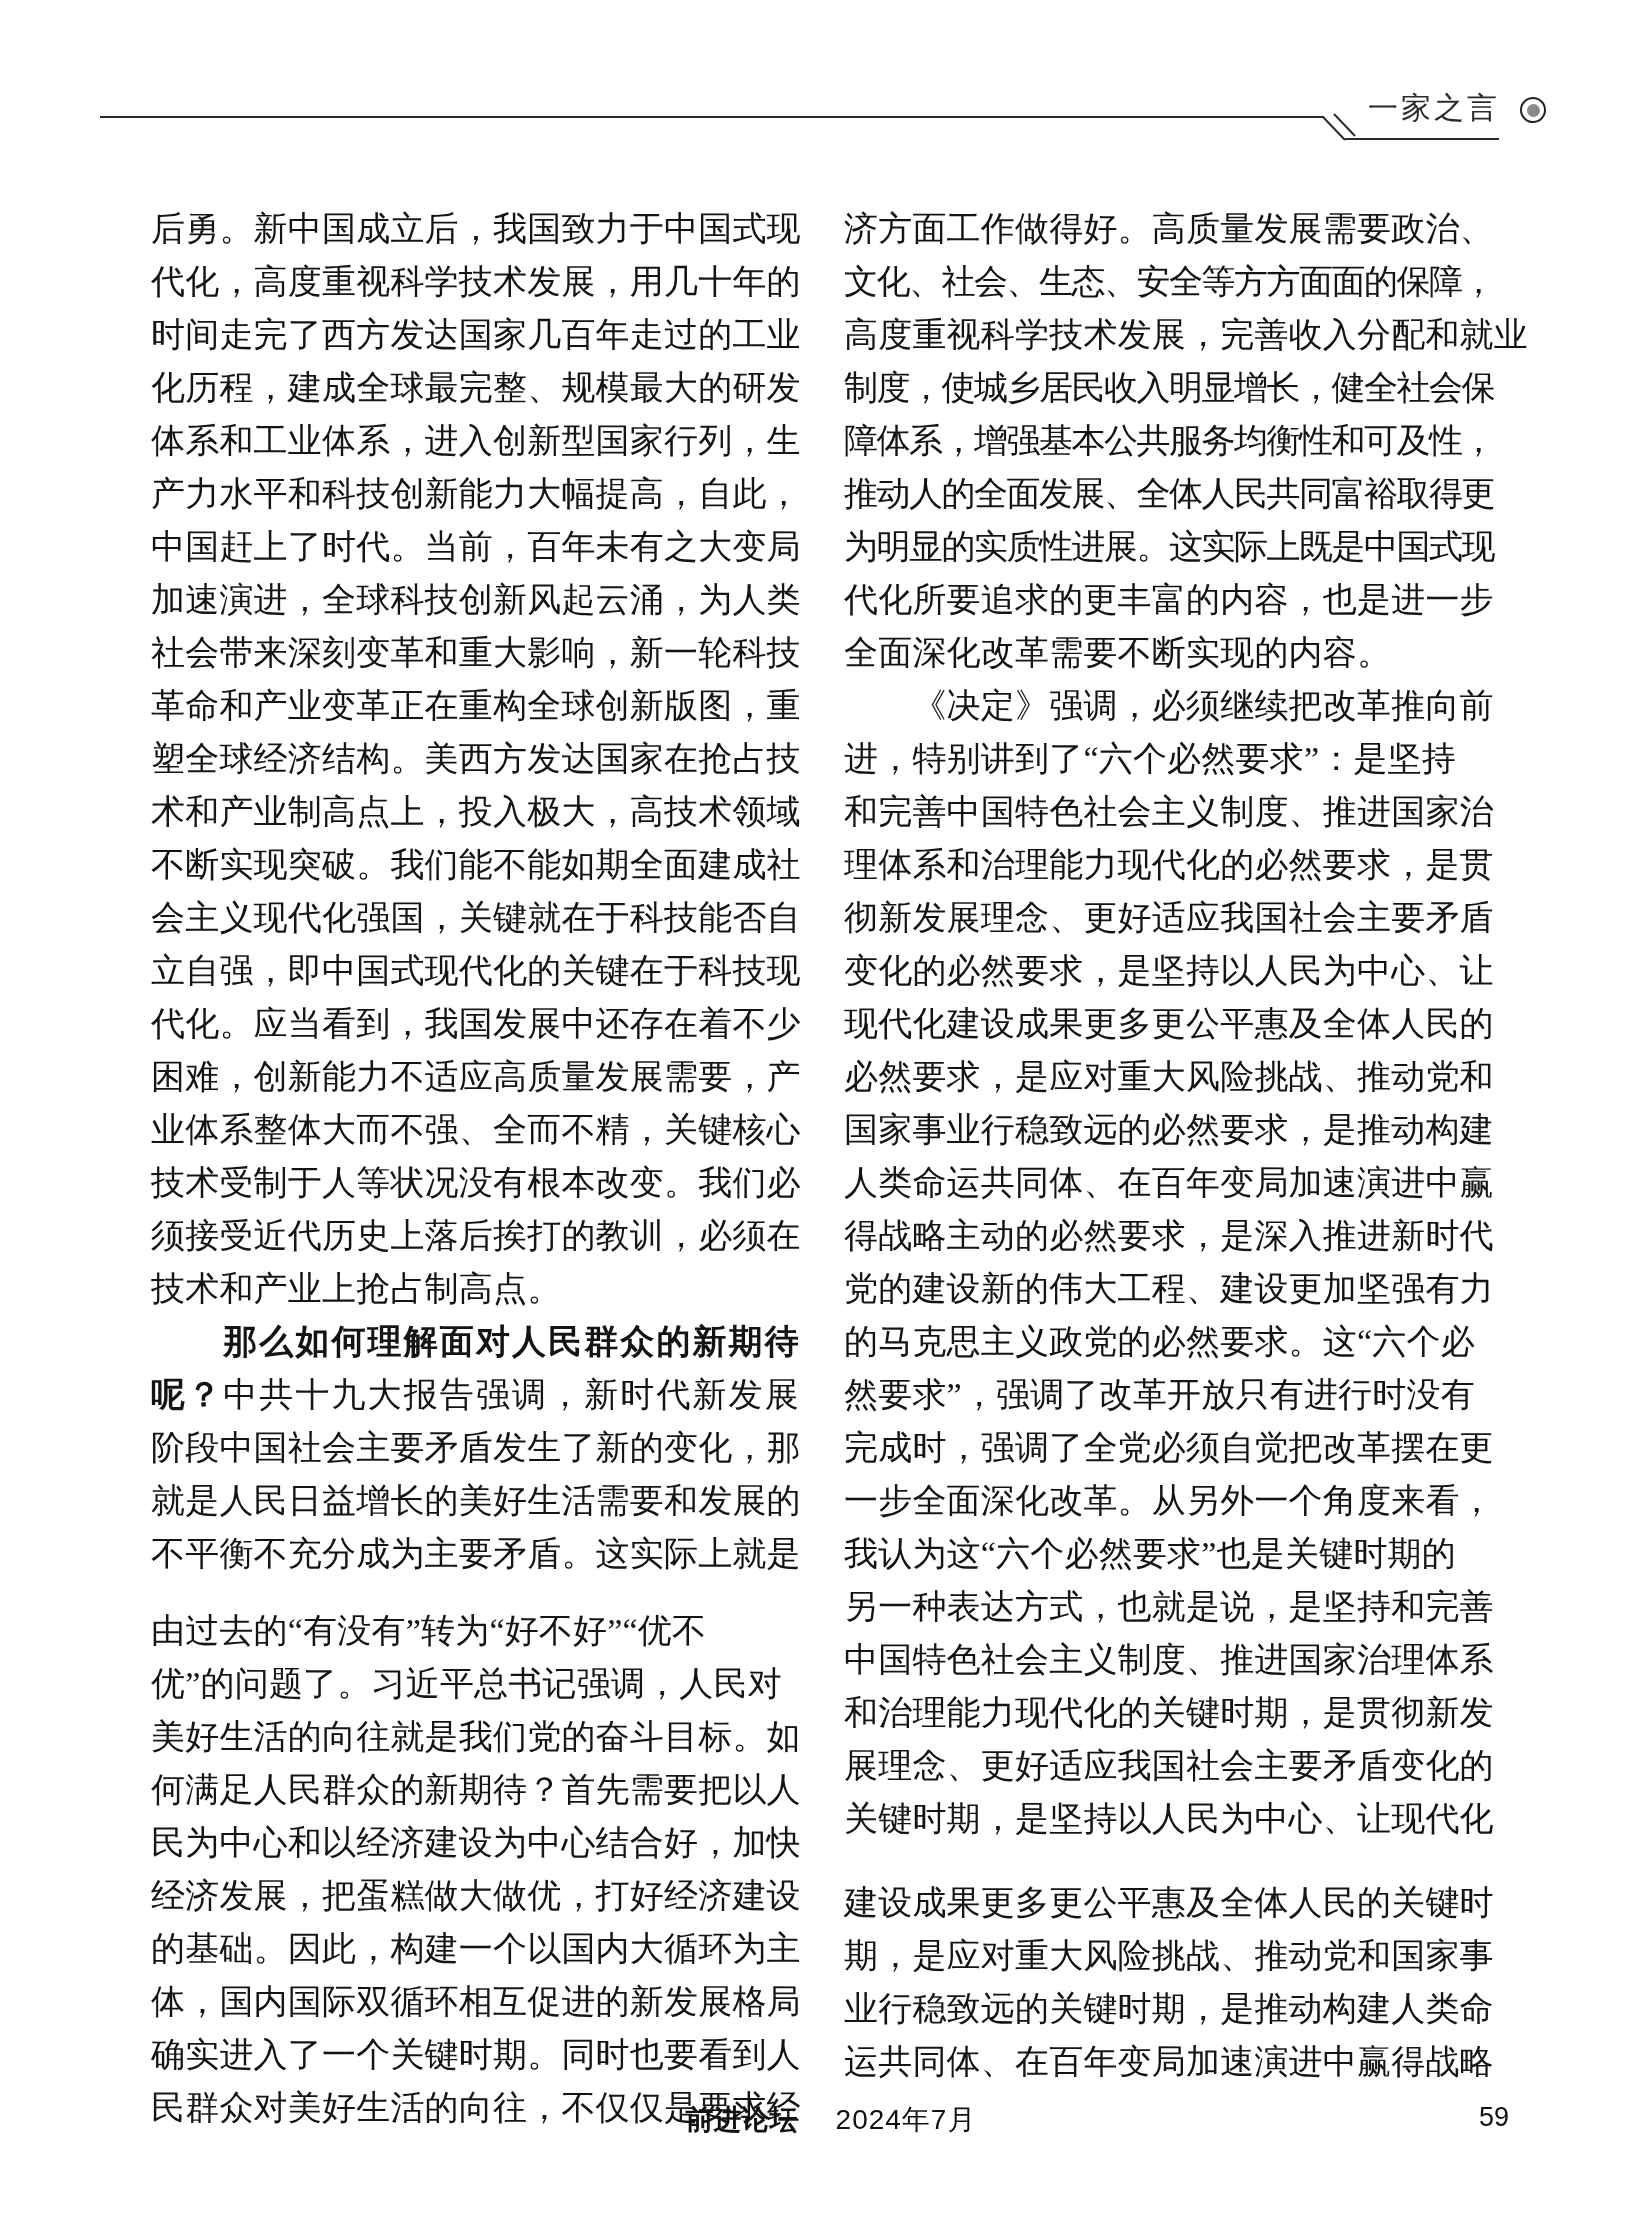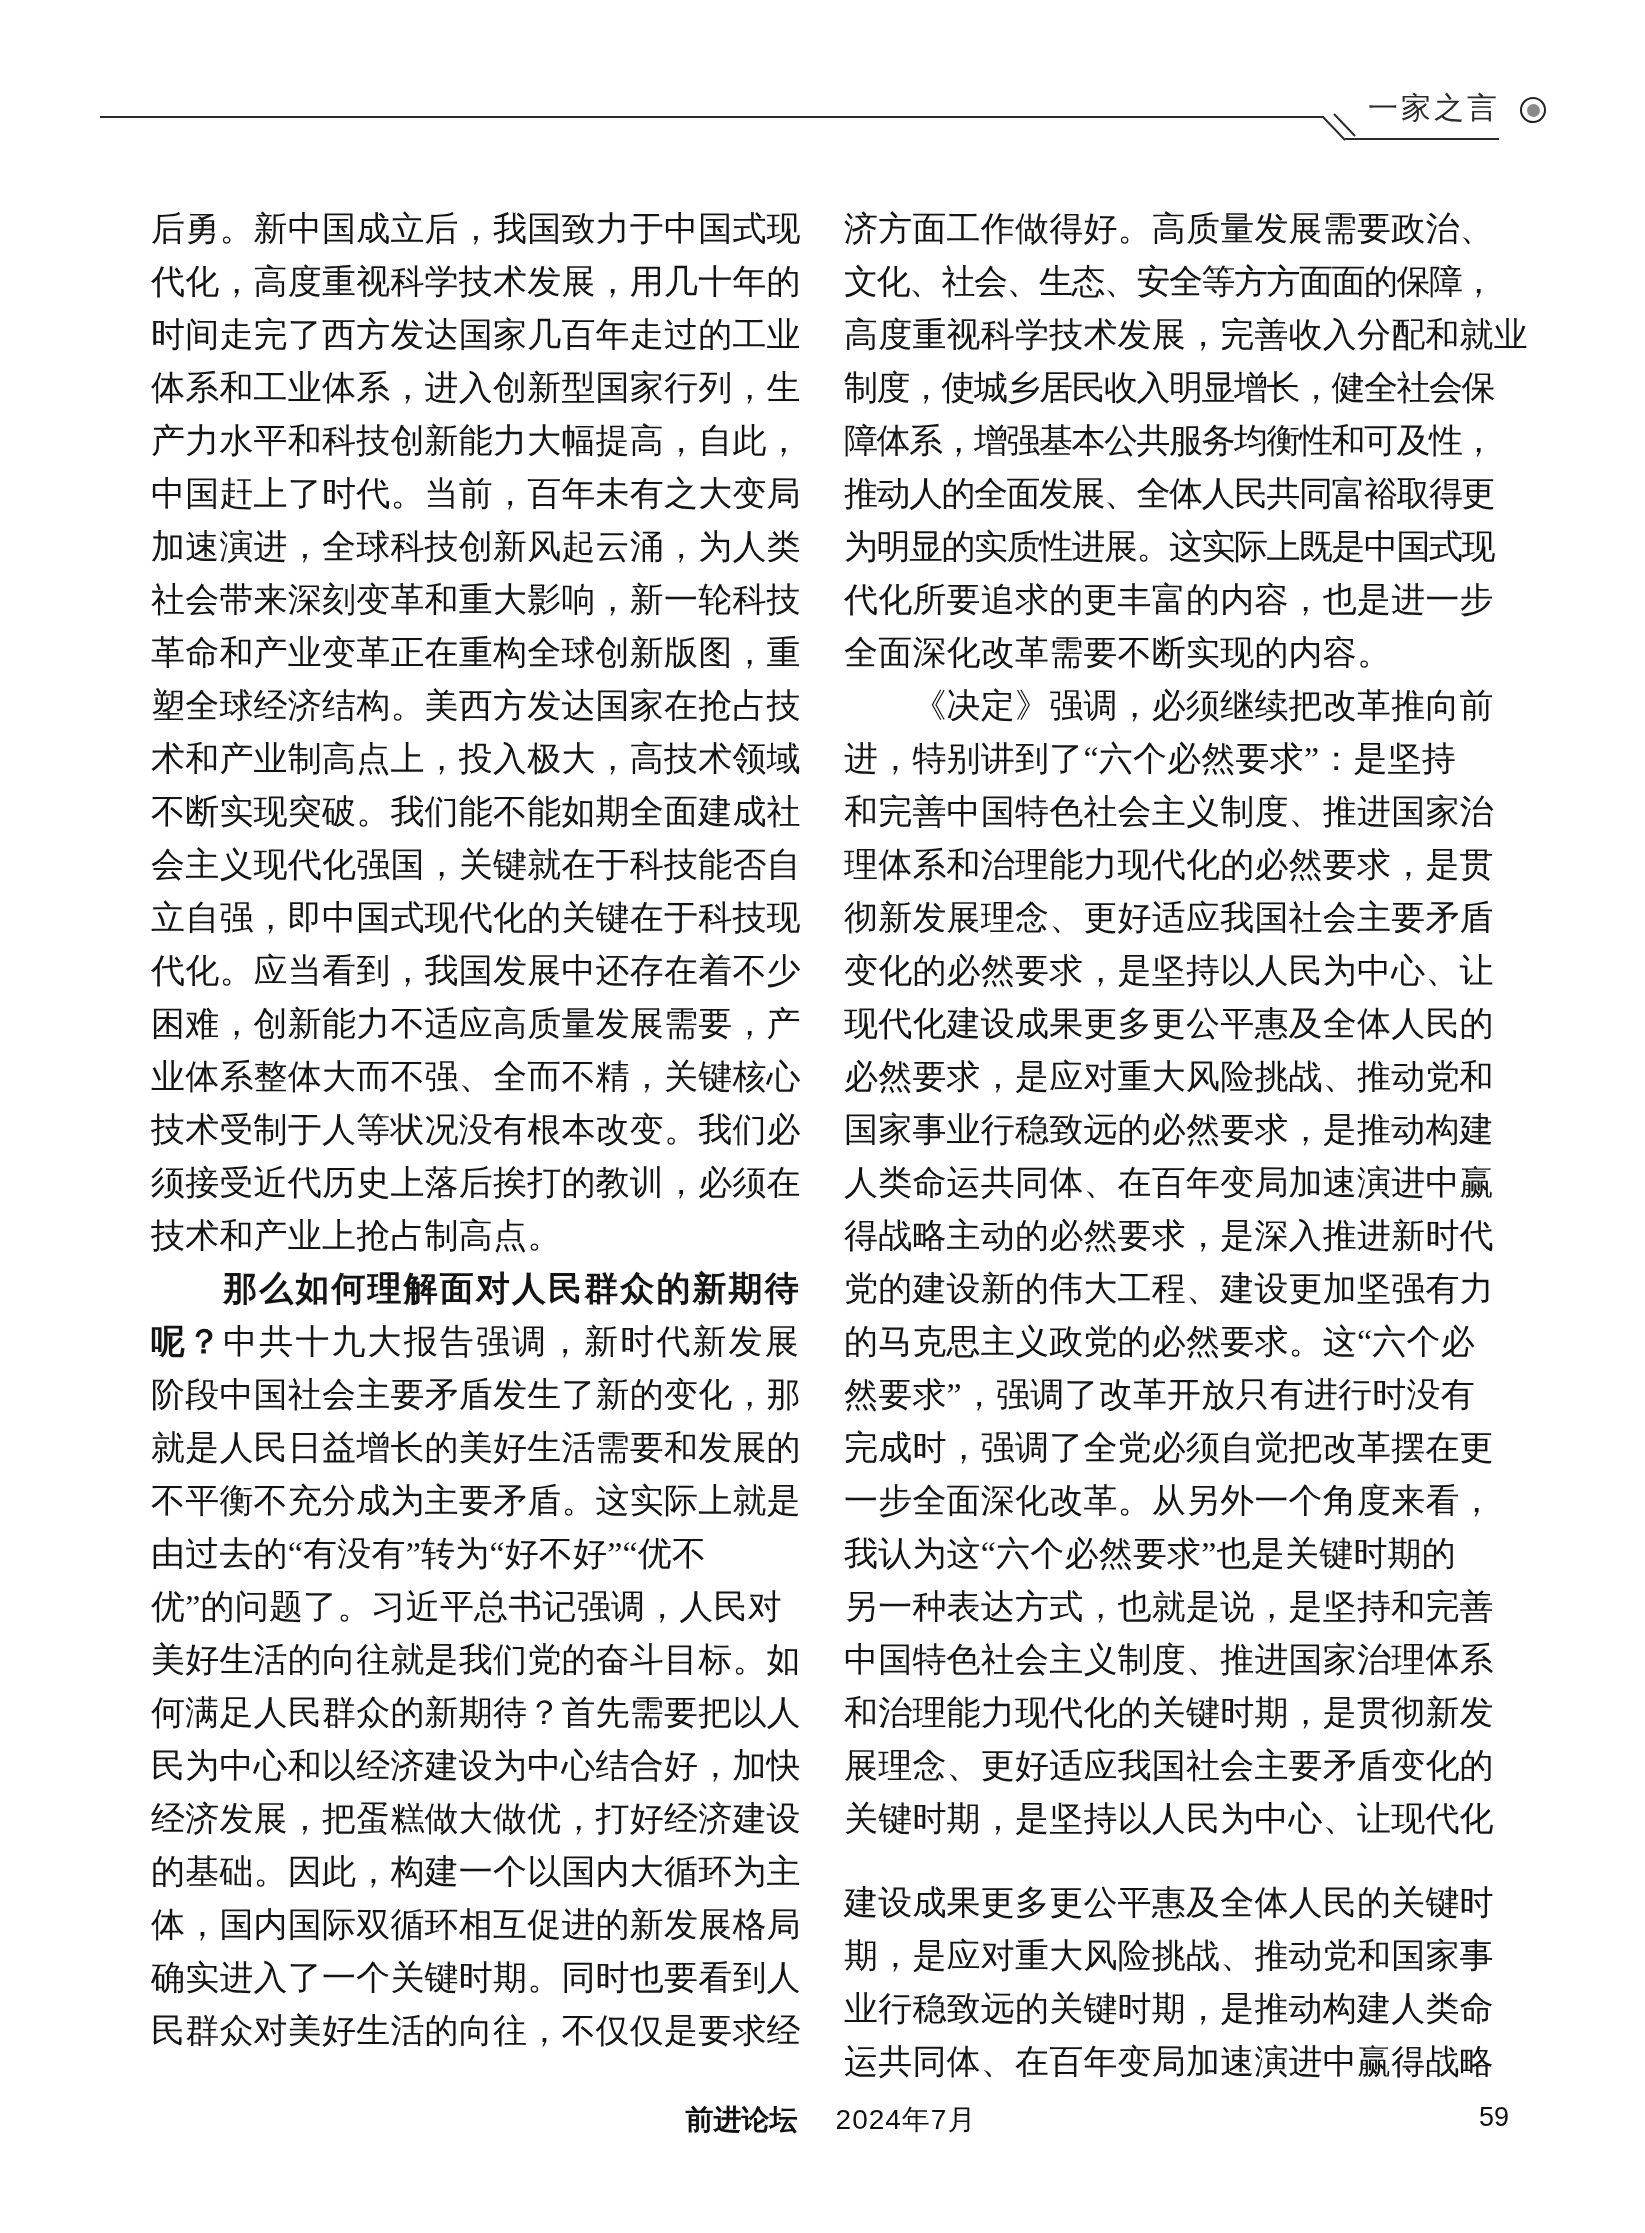--- a/index.html
+++ b/index.html
@@ -69,20 +69,21 @@
 <div class="header-title">一家之言</div>
 <div class="header-circle">
   <div class="inner"></div>
 </div>
 
 <div class="columns">
   <div class="col col-left" id="col-left">
       <div class="line" style="letter-spacing: 0.2px;"><span>后勇。新中国成立后，我国致力于中国式现</span></div>
       <div class="line" style="letter-spacing: 0.2px;"><span>代化，高度重视科学技术发展，用几十年的</span></div>
       <div class="line" style="letter-spacing: 0.2px;"><span>时间走完了西方发达国家几百年走过的工业</span></div>
+      <div class="line" style="letter-spacing: 0.2px;"><span>化历程，建成全球最完整、规模最大的研发</span></div>
       <div class="line" style="letter-spacing: 0.2px;"><span>体系和工业体系，进入创新型国家行列，生</span></div>
       <div class="line" style="letter-spacing: 0.2px;"><span>产力水平和科技创新能力大幅提高，自此，</span></div>
       <div class="line" style="letter-spacing: 0.2px;"><span>中国赶上了时代。当前，百年未有之大变局</span></div>
       <div class="line" style="letter-spacing: 0.2px;"><span>加速演进，全球科技创新风起云涌，为人类</span></div>
       <div class="line" style="letter-spacing: 0.2px;"><span>社会带来深刻变革和重大影响，新一轮科技</span></div>
       <div class="line" style="letter-spacing: 0.2px;"><span>革命和产业变革正在重构全球创新版图，重</span></div>
       <div class="line" style="letter-spacing: 0.2px;"><span>塑全球经济结构。美西方发达国家在抢占技</span></div>
       <div class="line" style="letter-spacing: 0.2px;"><span>术和产业制高点上，投入极大，高技术领域</span></div>
       <div class="line" style="letter-spacing: 0.2px;"><span>不断实现突破。我们能不能如期全面建成社</span></div>
       <div class="line" style="letter-spacing: 0.2px;"><span>会主义现代化强国，关键就在于科技能否自</span></div>
@@ -91,21 +92,21 @@
       <div class="line" style="letter-spacing: 0.2px;"><span>困难，创新能力不适应高质量发展需要，产</span></div>
       <div class="line" style="letter-spacing: 0.2px;"><span>业体系整体大而不强、全而不精，关键核心</span></div>
       <div class="line" style="letter-spacing: 0.2px;"><span>技术受制于人等状况没有根本改变。我们必</span></div>
       <div class="line" style="letter-spacing: 0.2px;"><span>须接受近代历史上落后挨打的教训，必须在</span></div>
       <div class="line" style="letter-spacing: 0.2px;"><span>技术和产业上抢占制高点。</span></div>
       <div class="line" style="letter-spacing: 2.1px;"><span class="bold">　　那么如何理解面对人民群众的新期待</span></div>
       <div class="line" style="letter-spacing: 2.1px;"><span class="bold">呢？</span><span>中共十九大报告强调，新时代新发展</span></div>
       <div class="line" style="letter-spacing: 0.2px;"><span>阶段中国社会主要矛盾发生了新的变化，那</span></div>
       <div class="line" style="letter-spacing: 0.2px;"><span>就是人民日益增长的美好生活需要和发展的</span></div>
       <div class="line" style="letter-spacing: 0.2px;"><span>不平衡不充分成为主要矛盾。这实际上就是</span></div>
-      <div class="line" style="letter-spacing: 0.2px;"><span>由过去的“有没有”转为“好不好”“优不</span></div>
+      <div class="line" style="letter-spacing: 0.2px; margin-top: 24px;"><span>由过去的“有没有”转为“好不好”“优不</span></div>
       <div class="line" style="letter-spacing: 0.2px;"><span>优”的问题了。习近平总书记强调，人民对</span></div>
       <div class="line" style="letter-spacing: 0.2px;"><span>美好生活的向往就是我们党的奋斗目标。如</span></div>
       <div class="line" style="letter-spacing: 0.2px;"><span>何满足人民群众的新期待？首先需要把以人</span></div>
       <div class="line" style="letter-spacing: 0.2px;"><span>民为中心和以经济建设为中心结合好，加快</span></div>
       <div class="line" style="letter-spacing: 0.2px;"><span>经济发展，把蛋糕做大做优，打好经济建设</span></div>
       <div class="line" style="letter-spacing: 0.2px;"><span>的基础。因此，构建一个以国内大循环为主</span></div>
       <div class="line" style="letter-spacing: 0.2px;"><span>体，国内国际双循环相互促进的新发展格局</span></div>
       <div class="line" style="letter-spacing: 0.2px;"><span>确实进入了一个关键时期。同时也要看到人</span></div>
       <div class="line" style="letter-spacing: 0.2px;"><span>民群众对美好生活的向往，不仅仅是要求经</span></div>
     </div>

